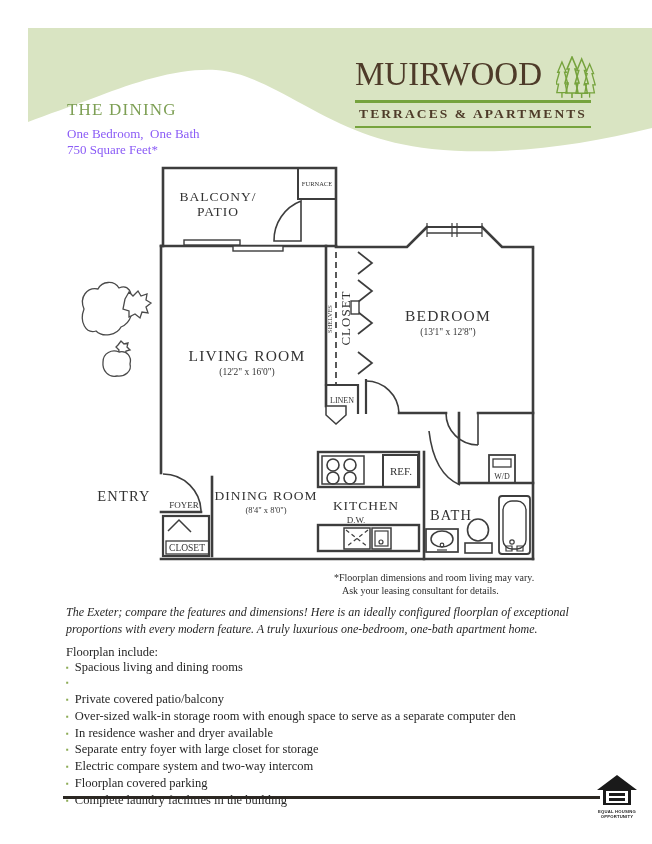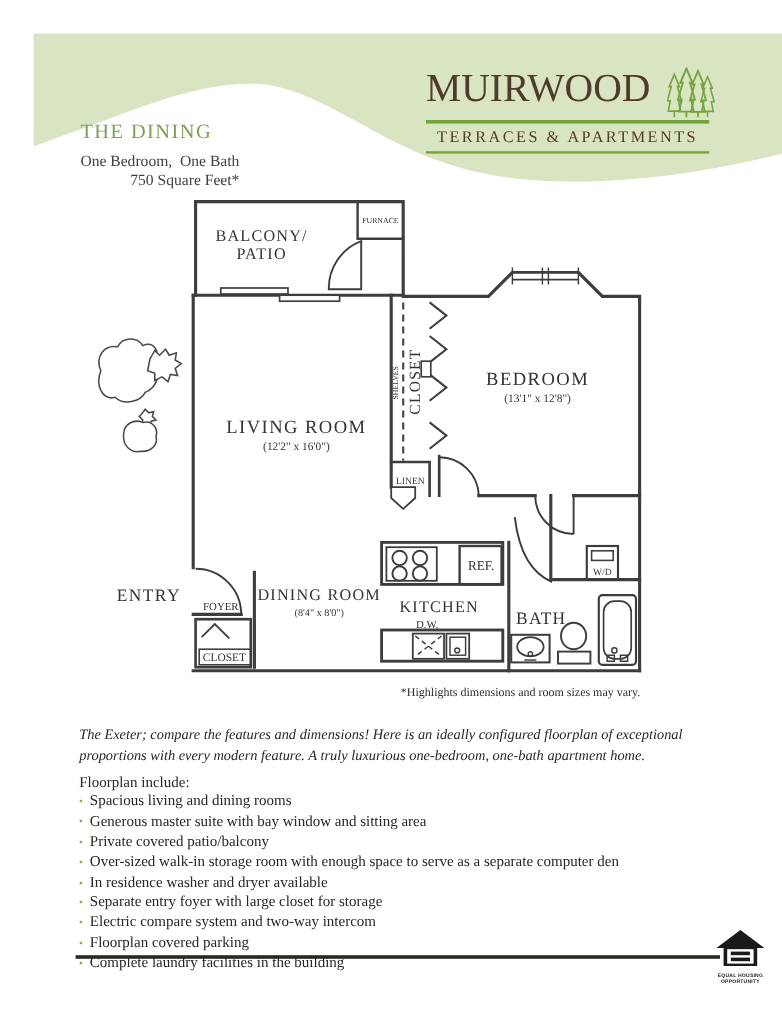--- a/index.html
+++ b/index.html
@@ -3,26 +3,26 @@
 <meta charset="utf-8">
 <style>
   html,body{margin:0;padding:0;background:#ffffff;}
   .page{position:relative;width:652px;height:844px;background:#fff;overflow:hidden;
         font-family:"Liberation Serif",serif;color:#222;}
   .abs{position:absolute;}
   
   .swoosh{left:0;top:0;}
   .title-block{left:67px;top:100px;}
   .plan-title{font-size:17px;letter-spacing:1.2px;color:#7d9f54;margin:0 0 6px 0;font-weight:normal;}
-  .plan-sub{font-size:13px;line-height:16px;color:#404040;white-space:pre;text-align:right;}
+  .plan-sub{font-size:13px;line-height:16px;color:#8b5cf6;white-space:pre;}
   .brand{left:355px;top:56px;width:236px;}
   .brand-top{display:flex;align-items:flex-start;gap:14px;}
   .brand-name{font-size:33px;line-height:36px;color:#4e3b29;letter-spacing:0;}
   .brand-rule{height:2.5px;background:#76a33d;margin:2px 0;}
-  .brand-tagline{font-size:13.5px;font-weight:normal;color:#4e3b29;letter-spacing:2.1px;
+  .brand-tagline{font-size:13.5px;font-weight:bold;color:#4e3b29;letter-spacing:2.1px;
                  text-align:center;white-space:nowrap;padding:1px 0 2px 0;}
   
   .floorplan{left:0;top:158px;}
   .floorplan text{font-family:"Liberation Serif",serif;fill:#333;}
   .footnote{left:334px;top:571px;font-size:10px;line-height:13px;color:#2c2c2c;}
   .footnote .l2{padding-left:8px;}
   
   .description{left:66px;top:604px;width:556px;font-size:12px;line-height:16.5px;color:#262626;font-style:italic;}
   .highlights{left:66px;top:645px;width:556px;font-size:12.5px;line-height:14.9px;color:#262626;}
   .highlights ul{margin:0;padding:0;list-style:none;}
@@ -173,35 +173,35 @@
       <text x="266" y="513" font-size="8.5">(8'4" x 8'0")</text>
       <text x="366" y="510" font-size="13.5" letter-spacing="1">KITCHEN</text>
       <text x="356" y="523" font-size="9">D.W.</text>
       <text x="401" y="475" font-size="11">REF.</text>
       <text x="451" y="520" font-size="14.5" letter-spacing="1">BATH</text>
       <text x="502" y="479" font-size="8">W/D</text>
     </g>
   </svg>
 
   <div class="abs footnote">
-    <div class="l1">*Highlights dimensions and room sizes may vary.</div>
+    <div class="l1">*Floorplan dimensions and room living may vary.</div>
+    <div class="l2">Ask your leasing consultant for details.</div>
   </div>
 
   <div class="abs description">The Exeter; compare the features and dimensions! Here is an ideally configured floorplan of exceptional proportions with every modern feature. A truly luxurious one-bedroom, one-bath apartment home.</div>
 
   <div class="abs highlights">
     <div>Floorplan include:</div>
     <ul>
       <li>
           <span class="bullet">▪</span>
           <span>Spacious living and dining rooms</span>
         </li>
       <li>
           <span class="bullet">▪</span>
-          <span>Generous master suite with bay window and sitting area</span>
         </li>
       <li>
           <span class="bullet">▪</span>
           <span>Private covered patio/balcony</span>
         </li>
       <li>
           <span class="bullet">▪</span>
           <span>Over-sized walk-in storage room with enough space to serve as a separate computer den</span>
         </li>
       <li>

